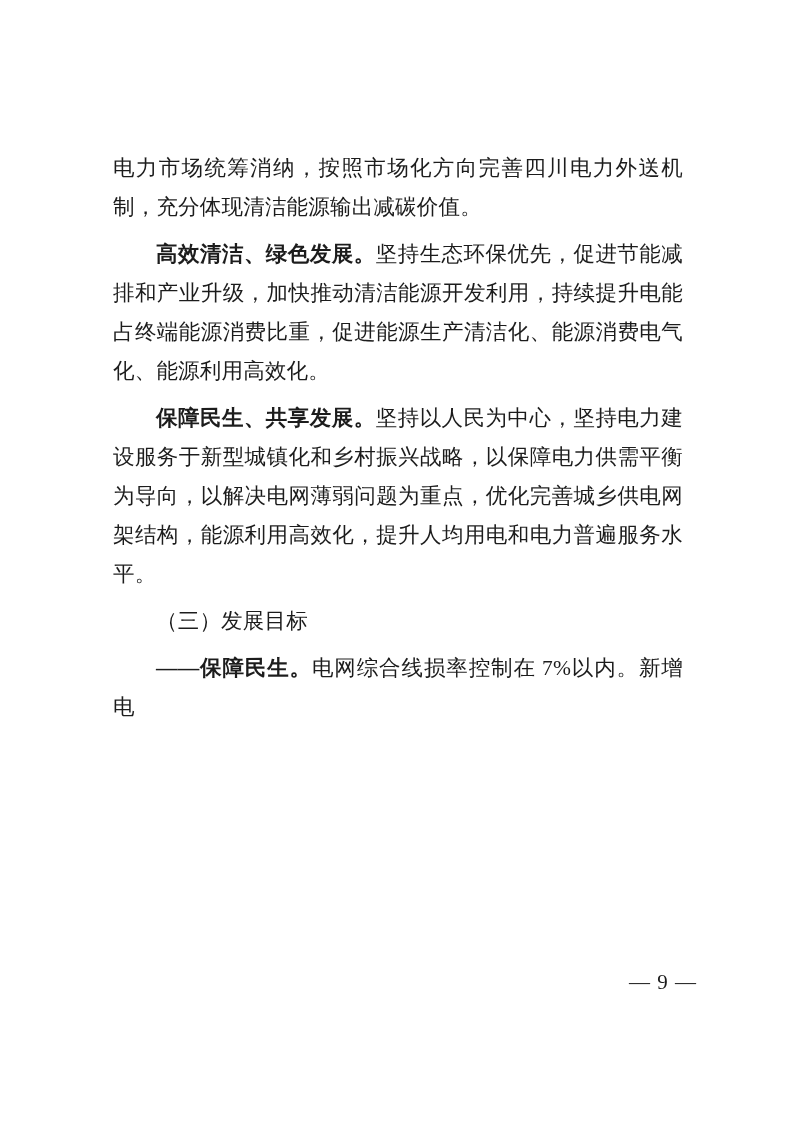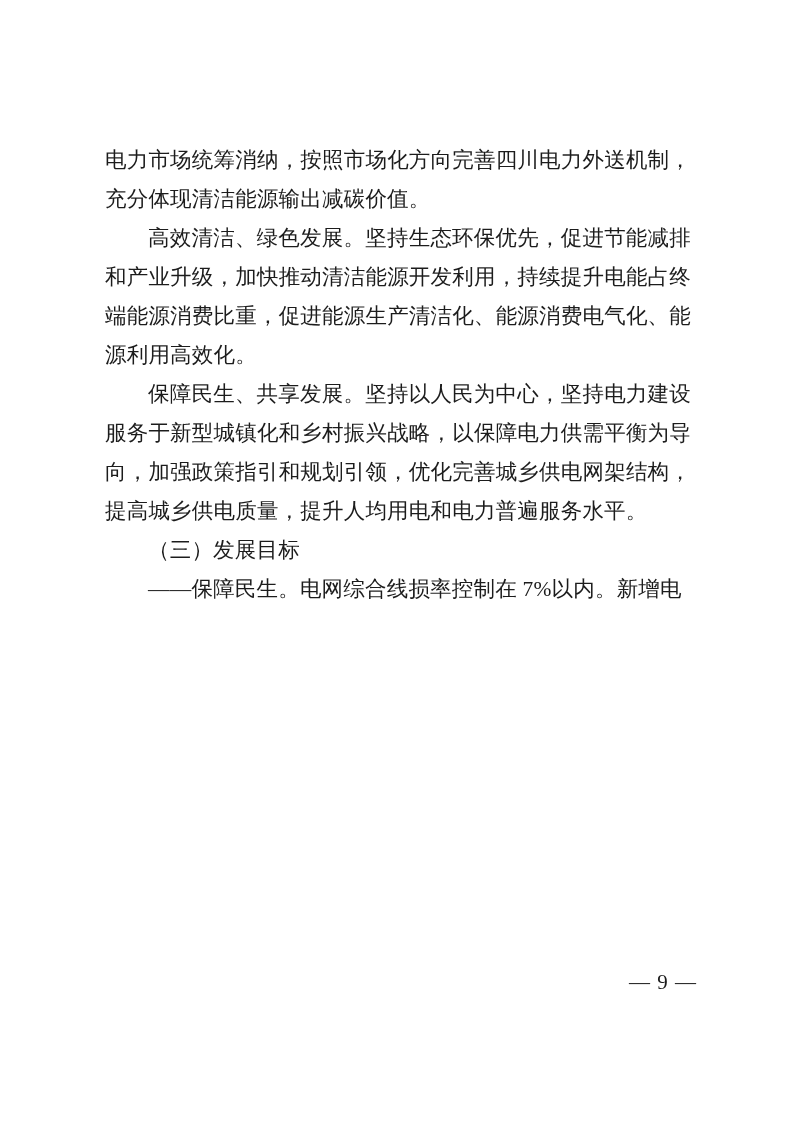--- a/index.html
+++ b/index.html
@@ -24,28 +24,28 @@
     position: absolute;
     left: 105px;
     top: 141px;
     width: 586px;
     font-size: 21.5px;
     line-height: 39px;
     text-align: justify;
     letter-spacing: 0.2px;
   }
   .text-block p {
-    margin: 0;
+    margin: 8px;
     padding: 0;
   }
   p.indent {
     text-indent: 43px;
   }
   .b {
-    font-weight: 400;
+    font-weight: 700;
   }
   .section-head {
     font-weight: 400;
   }
   .footer {
     position: absolute;
     top: 969px;
     right: 97px;
     font-size: 21px;
     line-height: 26px;
@@ -57,21 +57,21 @@
 <body>
 
 <div class="page">
 
   <div class="text-block">
 
     <p><span>电力市场统筹消纳，按照市场化方向完善四川电力外送机制，充分体现清洁能源输出减碳价值。</span></p>
 
     <p class="indent"><span class="b">高效清洁、绿色发展。</span><span>坚持生态环保优先，促进节能减排和产业升级，加快推动清洁能源开发利用，持续提升电能占终端能源消费比重，促进能源生产清洁化、能源消费电气化、能源利用高效化。</span></p>
 
-    <p class="indent"><span class="b">保障民生、共享发展。</span><span>坚持以人民为中心，坚持电力建设服务于新型城镇化和乡村振兴战略，以保障电力供需平衡为导向，加强政策指引和规划引领，优化完善城乡供电网架结构，提高城乡供电质量，提升人均用电和电力普遍服务水平。</span></p>
+    <p class="indent"><span class="b">保障民生、共享发展。</span><span>坚持以人民为中心，坚持电力建设服务于新型城镇化和乡村振兴战略，以保障电力供需平衡为导向，以解决电网薄弱问题为重点，优化完善城乡供电网架结构，能源利用高效化，提升人均用电和电力普遍服务水平。</span></p>
 
 
     <p class="indent"><span class="section-head">（三）发展目标</span></p>
 
 
 
     <p class="indent"><span class="b">——</span><span class="b">保障民生。</span><span>电网综合线损率控制在 7%以内。新增电</span></p>
 
   </div>
 

